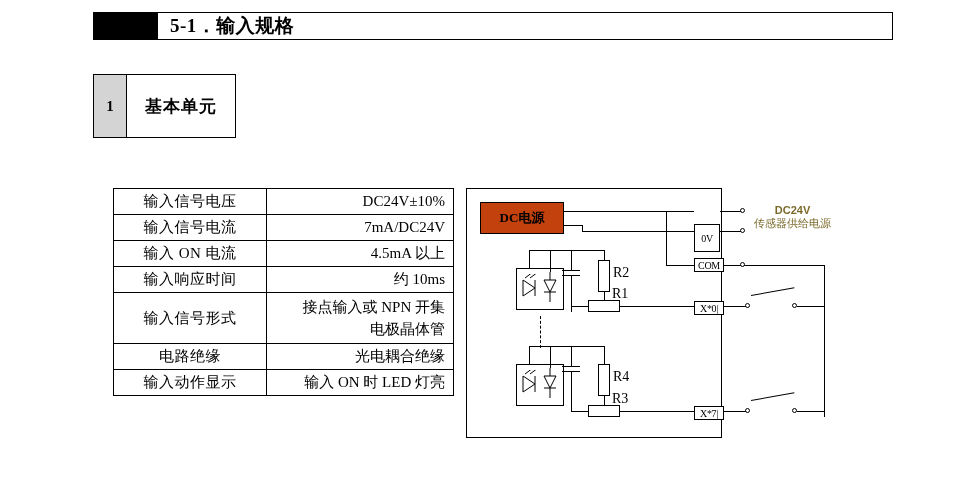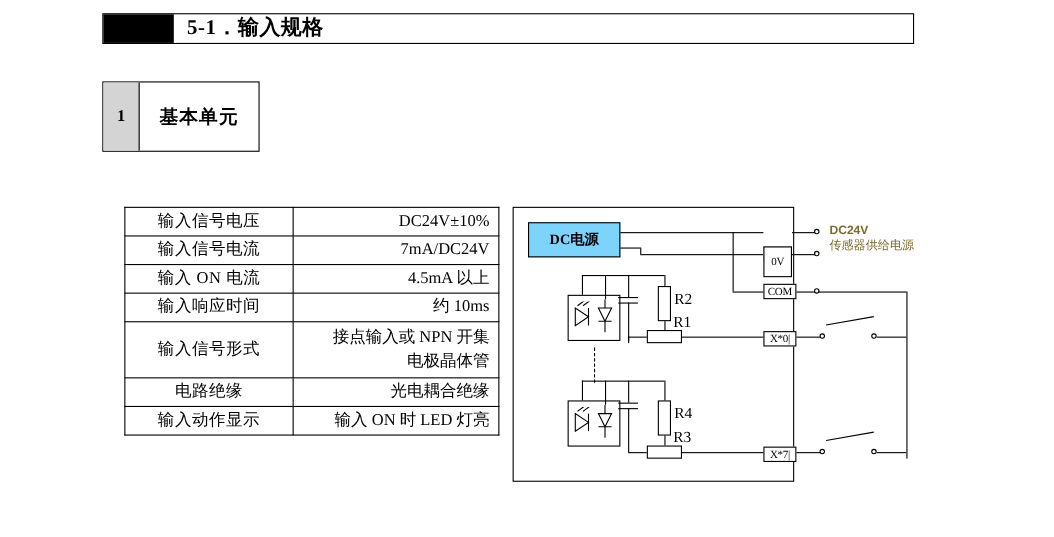--- a/index.html
+++ b/index.html
@@ -14,21 +14,21 @@
     font-family: "Liberation Serif", serif;
     color: #000000;
     overflow: hidden;
   }
 
   
   #header-bar {
     position: absolute;
     left: 93px;
     top: 12px;
-    width: 738px;
+    width: 800px;
     height: 28px;
     border: 1px solid #000000;
     background: #ffffff;
     box-sizing: border-box;
   }
   #header-black-block {
     position: absolute;
     left: 0px;
     top: 0px;
     width: 64px;
@@ -131,21 +131,21 @@
     top: 14px;
     width: 84px;
     height: 32px;
     border: 1px solid #000000;
     box-sizing: border-box;
     display: flex;
     align-items: center;
     justify-content: center;
     font-size: 13px;
     font-weight: bold;
-    background: #7dd3fc;
+    background: #c2410c;
   }
   .term-box {
     position: absolute;
     border: 1px solid #000000;
     box-sizing: border-box;
     background: #ffffff;
     font-size: 10px;
     display: flex;
     align-items: center;
     justify-content: center;
@@ -353,17 +353,17 @@
   <div class="node-dot" style="left:326px; top:115px;"></div>
   <div class="wire" style="left:285px; top:107px; width:44px; height:1px; transform:rotate(-10deg); transform-origin:left center;"></div>
   <div class="wire wire-h" style="left:331px; top:118px; width:27px;"></div>
 
   <div class="wire wire-h" style="left:258px; top:223px; width:22px;"></div>
   <div class="node-dot" style="left:279px; top:220px;"></div>
   <div class="node-dot" style="left:326px; top:220px;"></div>
   <div class="wire" style="left:285px; top:212px; width:44px; height:1px; transform:rotate(-10deg); transform-origin:left center;"></div>
   <div class="wire wire-h" style="left:331px; top:223px; width:27px;"></div>
 
-  <div class="sensor-note" style="left:288px; top:16px;">
+  <div class="sensor-note" style="left:288px; top:16px;text-align:center;">
     <div class="l1">DC24V</div>
     <div class="l2">传感器供给电源</div>
   </div>
 </div>
 
 </body></html>

